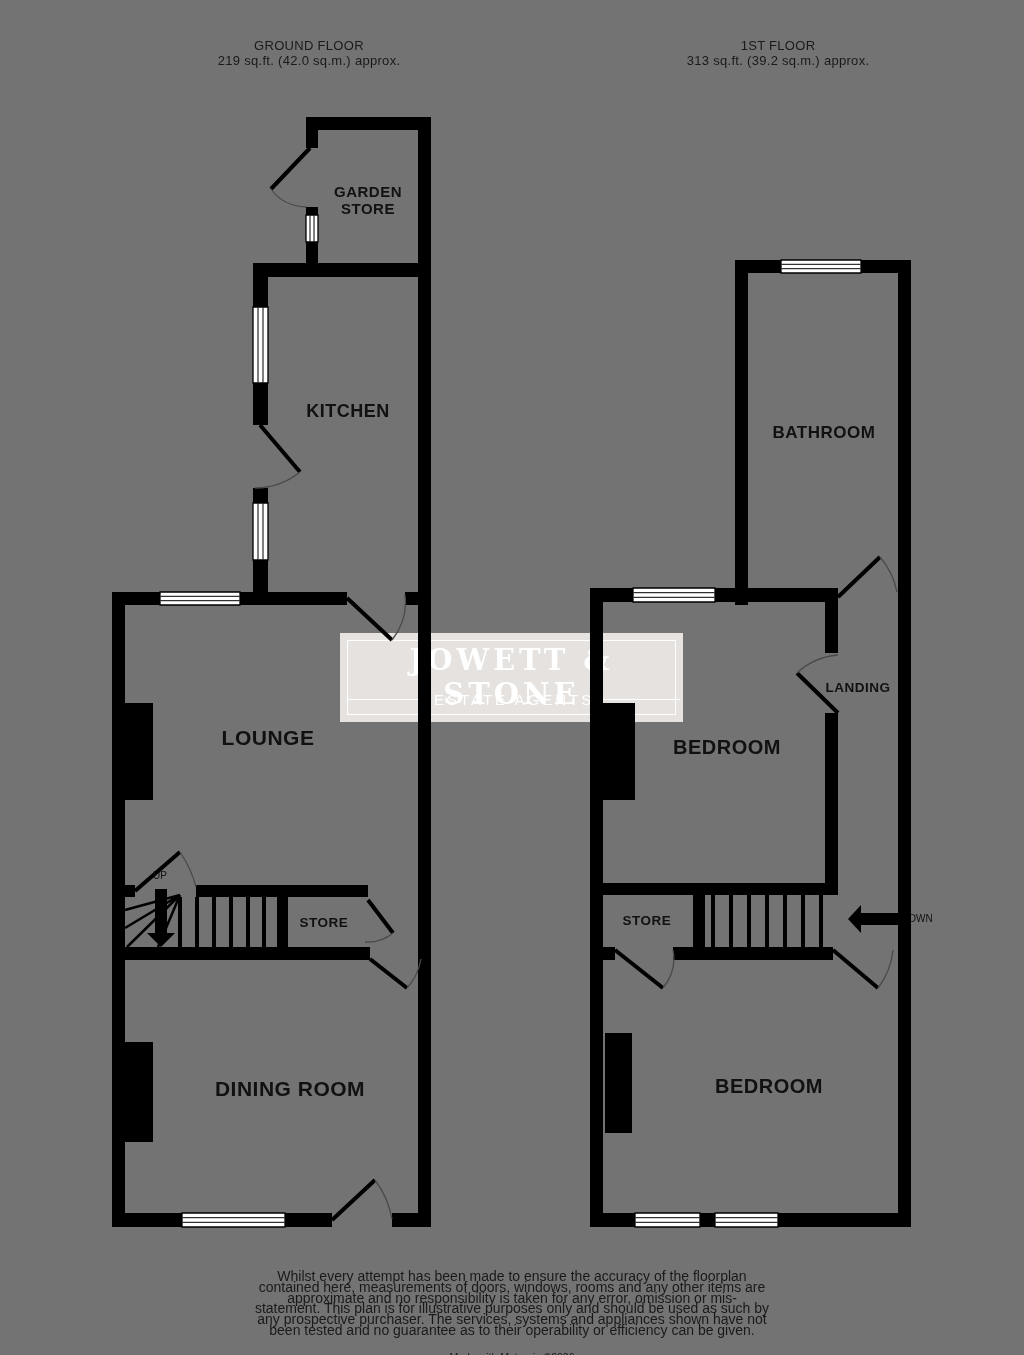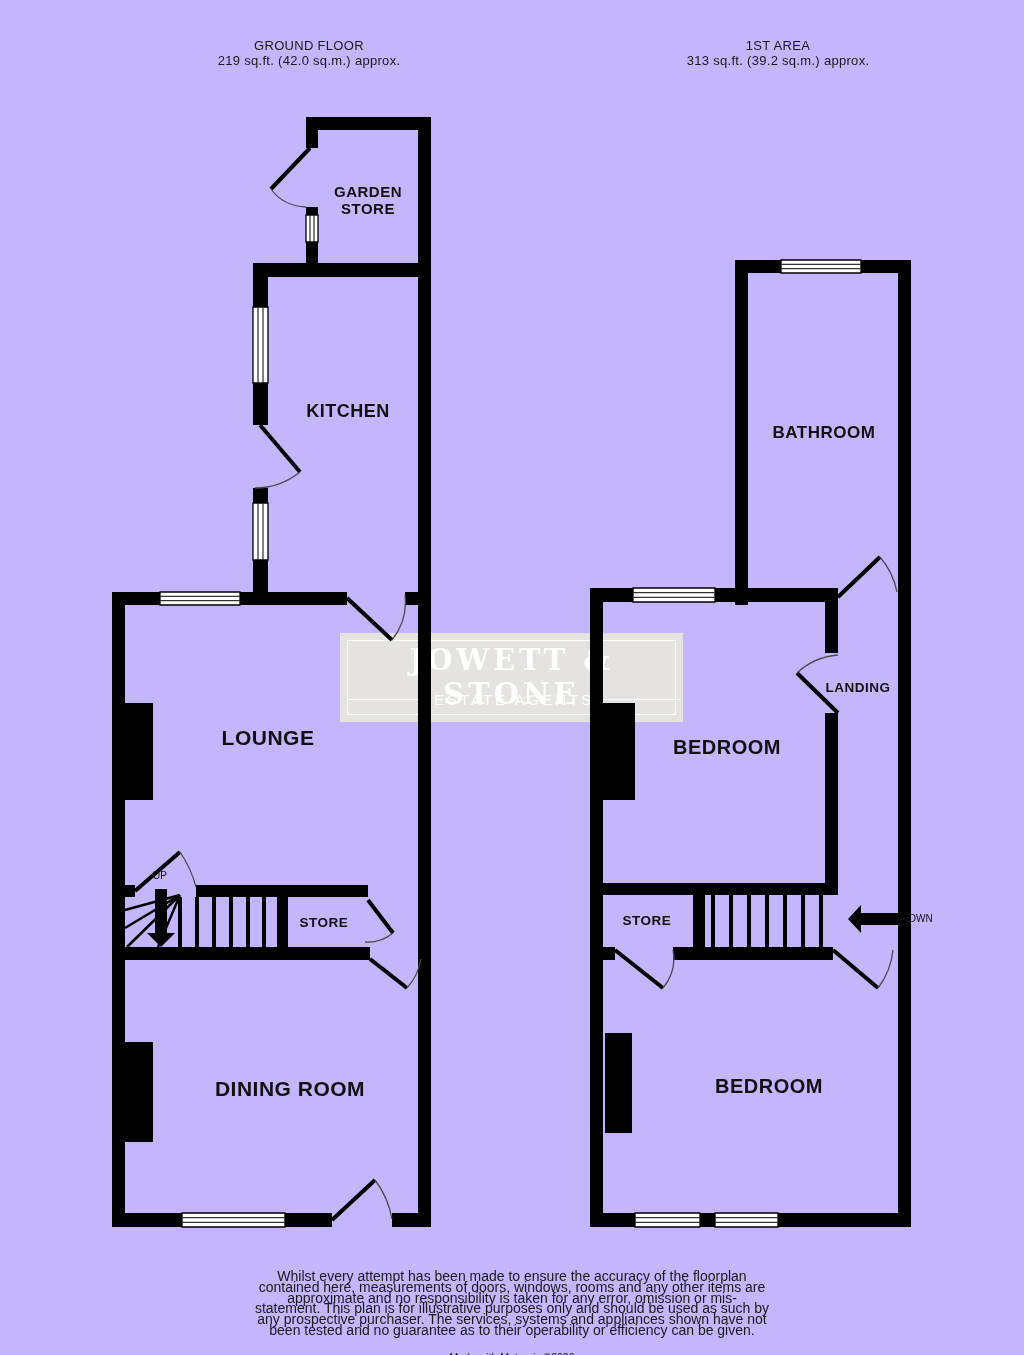--- a/index.html
+++ b/index.html
@@ -1,16 +1,16 @@
 <!DOCTYPE html>
 <html><head>
 <meta charset="utf-8">
 <style>
   html,body{margin:0;padding:0;background:#ffffff;}
-  #page{position:relative;width:1024px;height:1355px;background:#c4b5fd;overflow:hidden;
+  #page{position:relative;width:1024px;height:1355px;background:#737373;overflow:hidden;
         font-family:"Liberation Sans", sans-serif;color:#111;}
   .hdr{position:absolute;width:320px;text-align:center;font-size:13px;line-height:15px;color:#1a1a1a;}
   .hdr .t{letter-spacing:0.3px;}
   #watermark{position:absolute;left:340px;top:633px;width:343px;height:89px;z-index:1;}
   #watermark .inner{position:absolute;left:7px;top:7px;right:7px;bottom:7px;border:1px solid #ffffff;}
   #watermark .wm-title{position:absolute;left:0;right:0;top:10px;text-align:center;
      font-family:"DejaVu Serif", serif;font-weight:bold;font-size:29px;letter-spacing:4px;color:#ffffff;}
   #watermark .wm-sub{position:absolute;left:0;right:0;top:58px;text-align:left;
      font-size:15px;letter-spacing:3px;color:#ffffff;white-space:nowrap;}
   #watermark .wm-line{display:inline-block;vertical-align:middle;width:78px;height:0;
@@ -26,21 +26,21 @@
 </head>
 <body>
 
 <div id="page">
 
   <div class="hdr" style="left:149px;top:38px;">
     <div class="t">GROUND FLOOR</div>
     <div class="t">219 sq.ft. (42.0 sq.m.) approx.</div>
   </div>
   <div class="hdr" style="left:618px;top:38px;">
-    <div class="t">1ST AREA</div>
+    <div class="t">1ST FLOOR</div>
     <div class="t">313 sq.ft. (39.2 sq.m.) approx.</div>
   </div>
 
   <div id="watermark" style="background:#e5e2df;">
     <div class="inner"></div>
     <div class="wm-title">JOWETT &amp; STONE</div>
     <div class="wm-sub"><span class="wm-line"></span><span>ESTATE AGENTS</span><span class="wm-line"></span></div>
   </div>
 
   <svg id="plan" width="1024" height="1355" viewBox="0 0 1024 1355">

